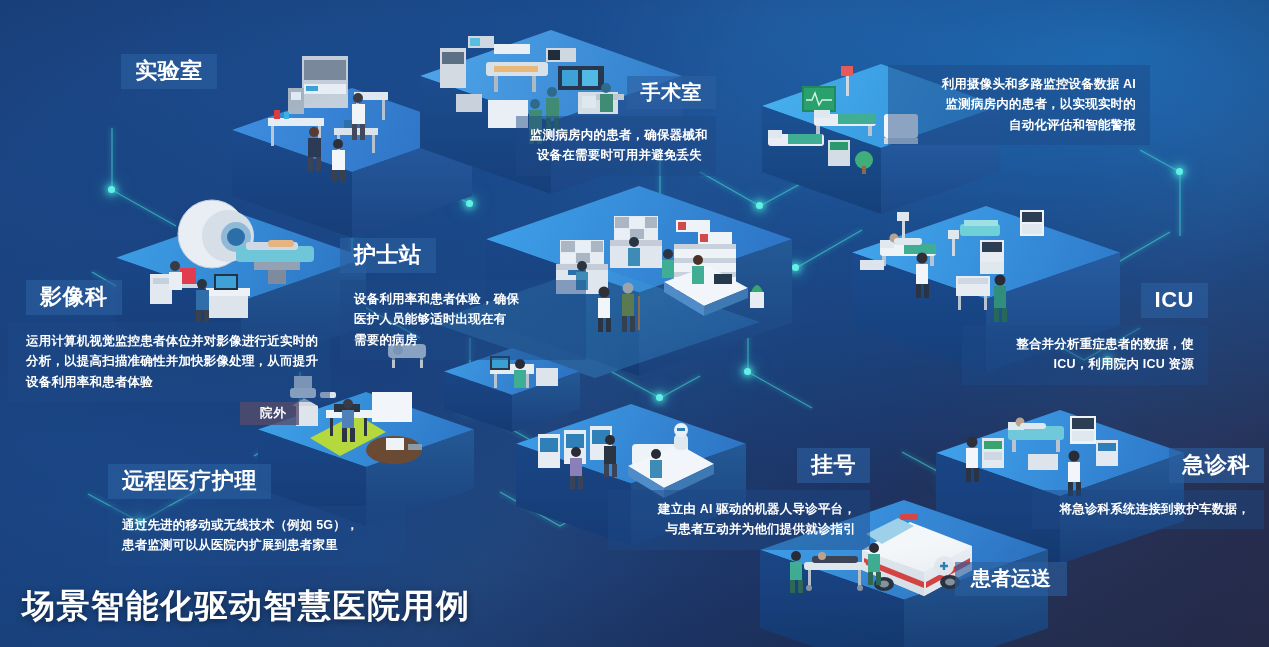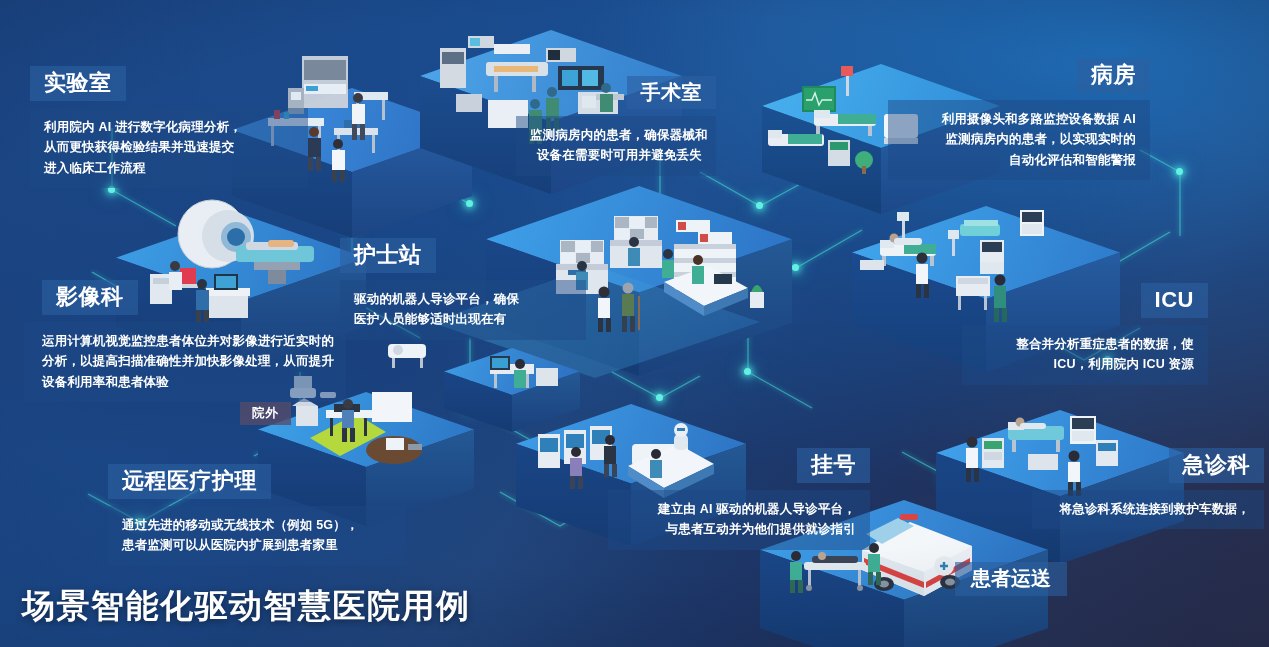--- a/index.html
+++ b/index.html
@@ -63,40 +63,40 @@
   }
   .card.right .hd, .card.right .bd{ text-align:right; }
   .card.right .hdwrap{ text-align:right; }
   .card .bd .ln{ display:block; white-space:nowrap; }
 
   .sz-title-lg{ font-size:22px; }
   .sz-title-md{ font-size:20px; }
   .sz-body{ font-size:12.5px; }
 
   
-  #card-lab       { left:30px;  top:66px;  width:278px; }
-  #card-imaging   { left:24px;   top:280px; width:322px; }
+  #card-lab       { left:30px;  top:54px;  width:278px;text-align:center; }
+  #card-imaging   { left:8px;   top:280px; width:322px; }
   #card-nurse     { left:340px; top:238px; width:246px; }
   #card-or        { left:520px; top:76px;  width:196px; }
   #card-ward      { left:888px; top:58px;  width:262px; }
   #card-icu       { left:962px; top:283px; width:246px; }
   #card-er        { left:1042px;top:448px; width:222px; }
   #card-reg       { left:612px; top:448px; width:258px; }
   #card-tele      { left:108px; top:432px; width:300px;margin-top:32px; }
 
   
   .pill{
     position:absolute;
     background:rgba(44,96,160,.62);
     color:#fff; font-weight:700; font-size:20px;
     padding:5px 16px 6px 16px; white-space:nowrap; line-height:1.15;
   }
   #pill-transport{ left:955px; top:562px; }
   #pill-outside{
-    left:240px; top:402px; font-size:12.5px; padding:4px 12px 5px 12px;
+    left:240px; top:402px; font-size:12.5px; padding:4px 12px 5px 20px;
     background:rgba(86,76,106,.78); letter-spacing:1px;
   }
 
   
   #maintitle{
     position:absolute; left:22px; bottom:18px;
     color:#ffffff; font-size:33px; font-weight:700; letter-spacing:1.5px;
     text-shadow:0 2px 7px rgba(0,0,0,.45);
     white-space:nowrap;
   }
@@ -618,62 +618,55 @@
       <path d="M86 42 h5 v13 h-5 z M94 42 h5 v13 h-5 z" fill="#2f6a58"></path>
     </g>
   </svg>
 
   <div class="vign"></div>
 
   <div class="card" id="card-lab">
     <div class="hdwrap">
       <span class="hd sz-title-lg">实验室</span>
     </div>
-    <div class="bd sz-body" style="margin-top:7px;">
-      <span class="ln">利用院内 AI 进行数字化病理分析，</span>
-      <span class="ln">从而更快获得检验结果并迅速提交</span>
-      <span class="ln">进入临床工作流程</span>
-    </div>
   </div>
 
   <div class="card" id="card-imaging">
     <div class="hdwrap" style="padding-left:18px;">
       <span class="hd sz-title-lg">影像科</span>
     </div>
     <div class="bd sz-body" style="margin-top:7px; padding-left:18px;">
       <span class="ln">运用计算机视觉监控患者体位并对影像进行近实时的</span>
       <span class="ln">分析，以提高扫描准确性并加快影像处理，从而提升</span>
       <span class="ln">设备利用率和患者体验</span>
     </div>
   </div>
 
   <div class="card" id="card-nurse">
     <div class="hdwrap">
       <span class="hd sz-title-lg">护士站</span>
     </div>
     <div class="bd sz-body" style="margin-top:7px;">
-      <span class="ln">驱动的机器人导诊平台，确保</span>
+      <span class="ln">设备利用率和患者体验，确保</span>
       <span class="ln">医护人员能够适时出现在有</span>
+      <span class="ln">需要的病房</span>
     </div>
   </div>
 
   <div class="card right" id="card-or">
     <div class="hdwrap">
       <span class="hd sz-title-md">手术室</span>
     </div>
     <div class="bd sz-body" style="margin-top:7px; width:200px; margin-left:-4px;">
       <span class="ln">监测病房内的患者，确保器械和</span>
       <span class="ln">设备在需要时可用并避免丢失</span>
     </div>
   </div>
 
   <div class="card right" id="card-ward">
-    <div class="hdwrap">
-      <span class="hd sz-title-lg">病房</span>
-    </div>
     <div class="bd sz-body" style="margin-top:7px;">
       <span class="ln">利用摄像头和多路监控设备数据 AI</span>
       <span class="ln">监测病房内的患者，以实现实时的</span>
       <span class="ln">自动化评估和智能警报</span>
     </div>
   </div>
 
   <div class="card right" id="card-icu">
     <div class="hdwrap">
       <span class="hd sz-title-lg">ICU</span>

